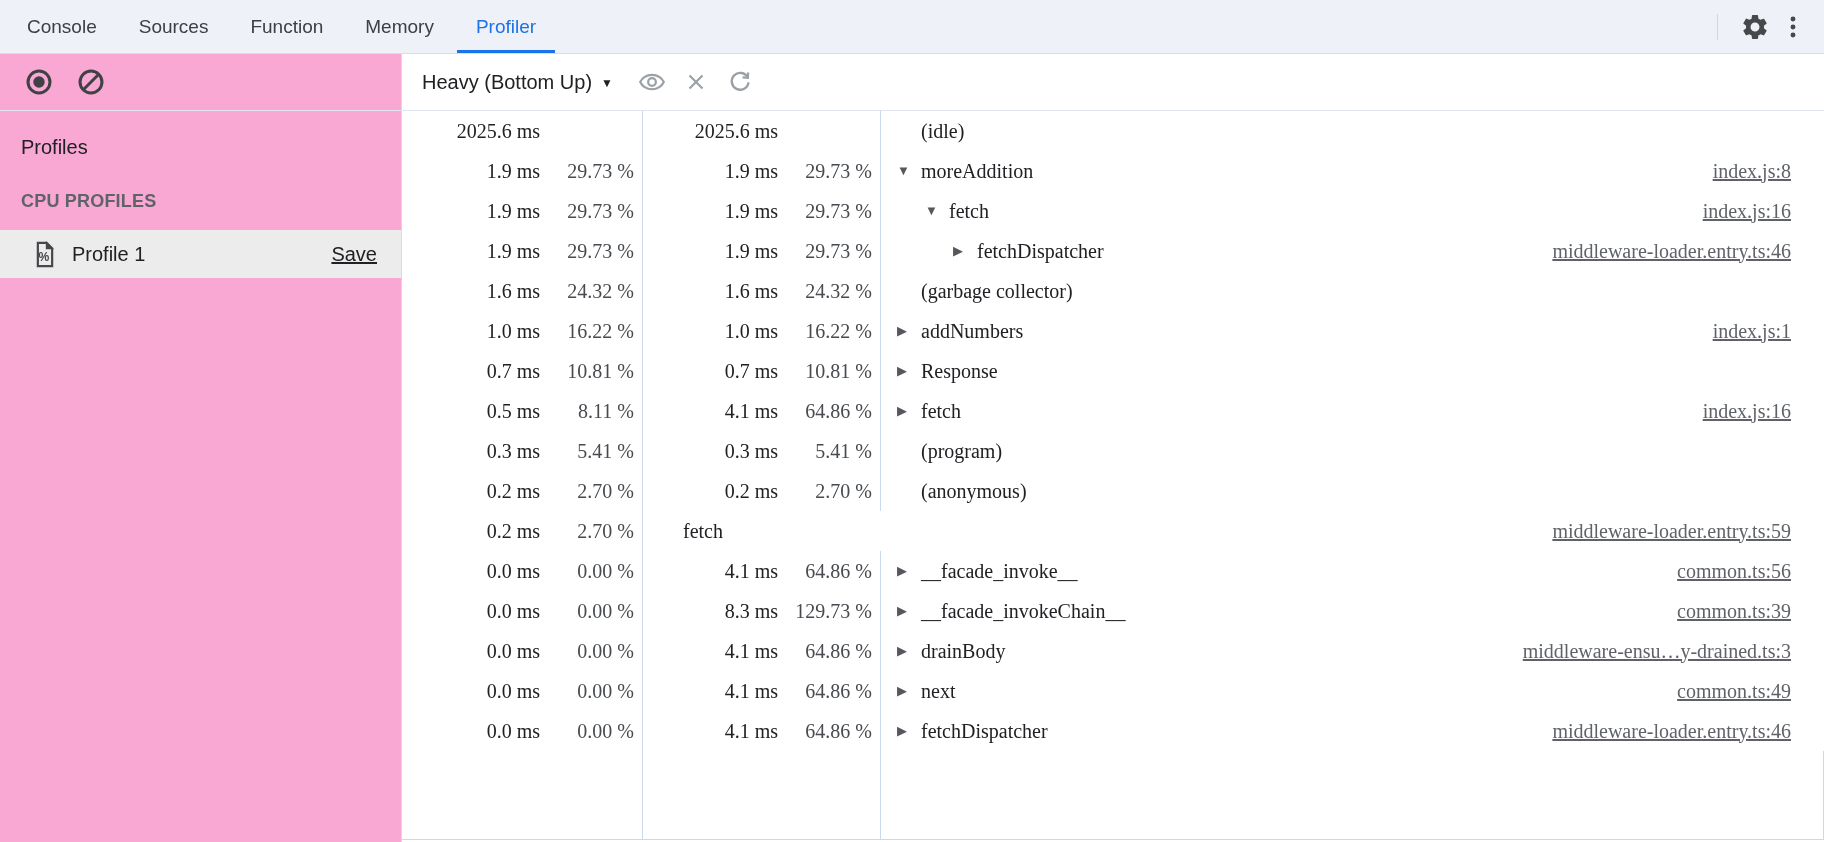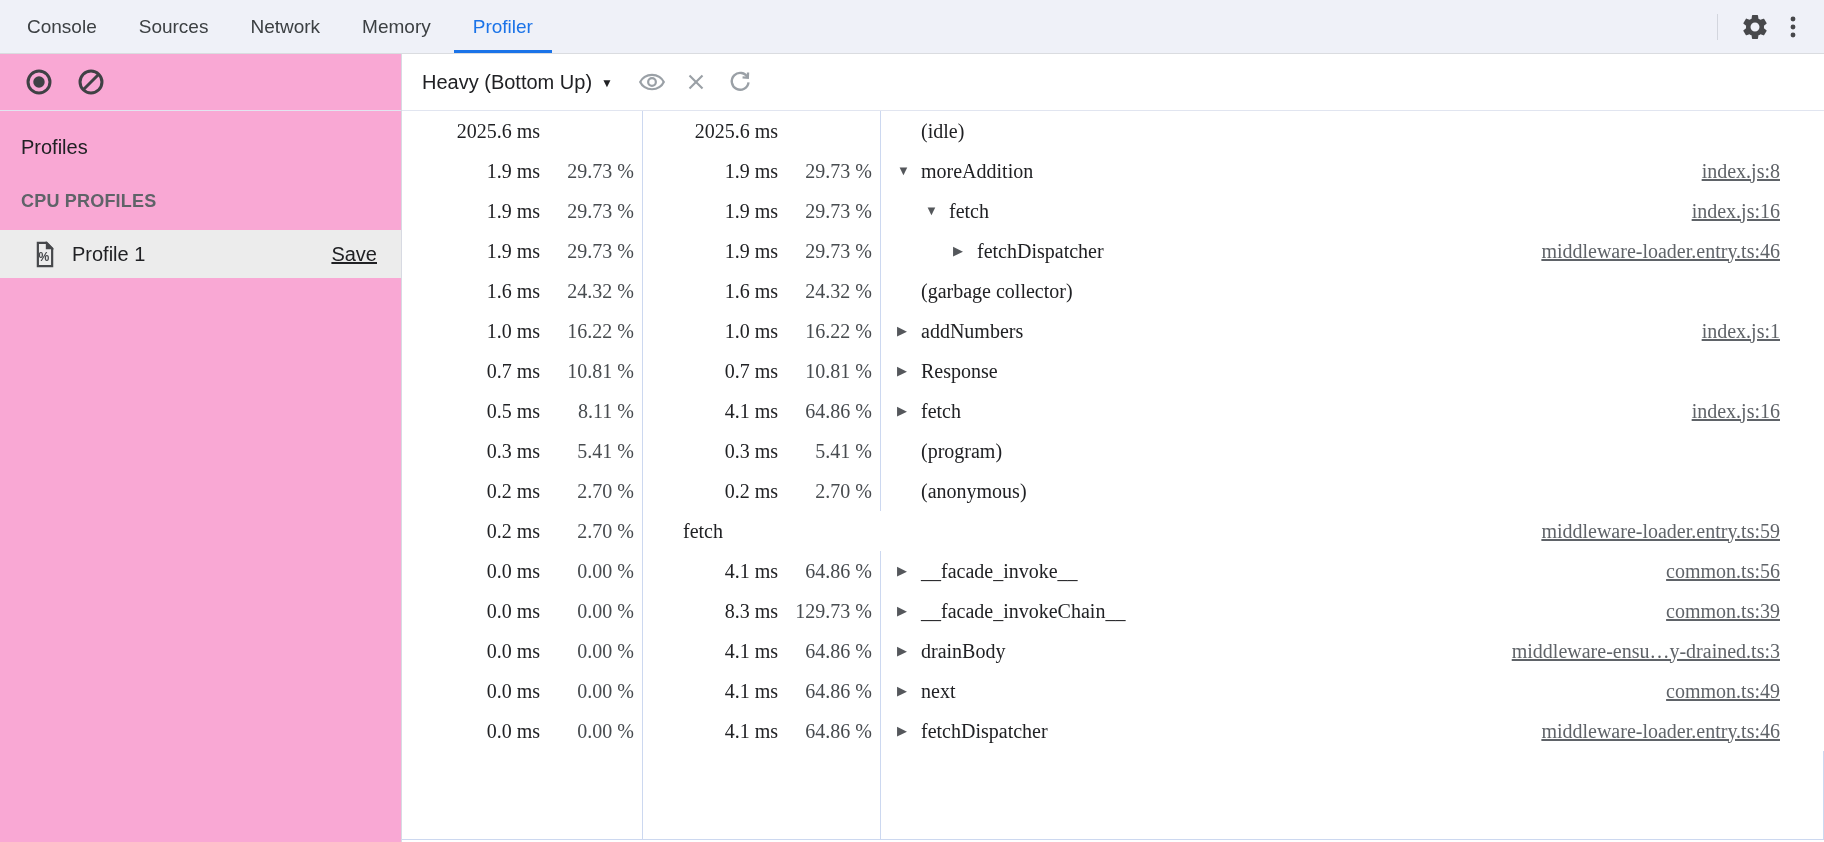--- a/index.html
+++ b/index.html
@@ -64,21 +64,21 @@
   .cell.time{ justify-content:flex-end; padding-right:8px; border-right:1px solid var(--grid-border); }
   .cell.self{ width:241px; flex:0 0 241px; }
   .cell.total{ width:238px; flex:0 0 238px; }
   .cell .ms{ color:#202124; white-space:nowrap; }
   .cell .pct{ width:94px; text-align:right; color:#474b4f; white-space:nowrap; }
   .cell.fn{ flex:1; padding-left:16px; min-width:0; }
   .indent{ flex:0 0 auto; }
   .tri{ width:24px; flex:0 0 24px; font-size:13px; color:#54575b; cursor:default; }
   .fname{ color:#202124; white-space:nowrap; }
   .spacer{ flex:1; }
-  .srclink{ color:var(--subtle); text-decoration:underline; margin-right:44px;
+  .srclink{ color:var(--subtle); text-decoration:underline; margin-right:33px;
     white-space:nowrap; cursor:pointer; }
   .filler{ flex:1; display:flex; margin-bottom:2px; border-bottom:1px solid var(--grid-border); }
   .filler .fc{ border-right:1px solid var(--grid-border); }
   .filler .fc.self{ width:241px; } .filler .fc.total{ width:238px; }
 
   svg{ display:block; }
 </style>
 </head>
 <body>
 
@@ -86,21 +86,21 @@
 
   <div class="tabbar">
     <div class="tabs" id="tabs">
         <div class="tab">
           <span>Console</span>
         </div>
         <div class="tab">
           <span>Sources</span>
         </div>
         <div class="tab">
-          <span>Network</span>
+          <span>Function</span>
         </div>
         <div class="tab">
           <span>Memory</span>
         </div>
         <div class="tab active">
           <span>Profiler</span>
         </div>
       </div>
     <div class="tab-actions">
       <div class="tab-divider"></div>

